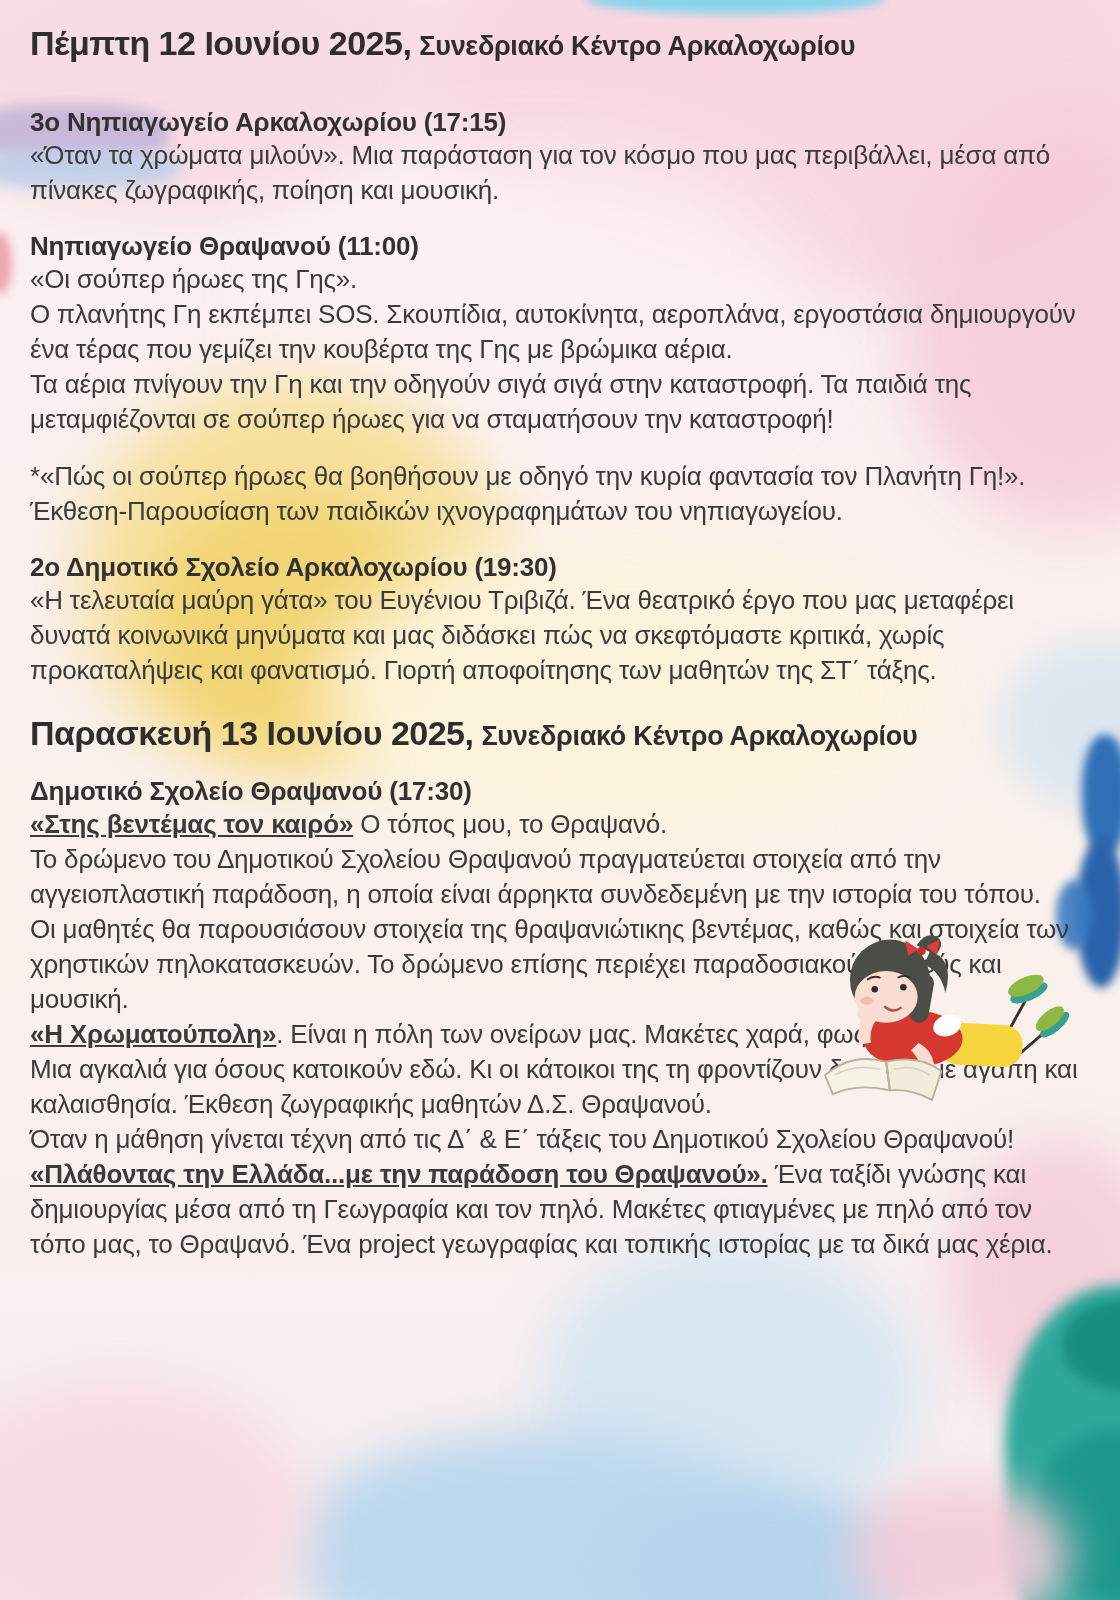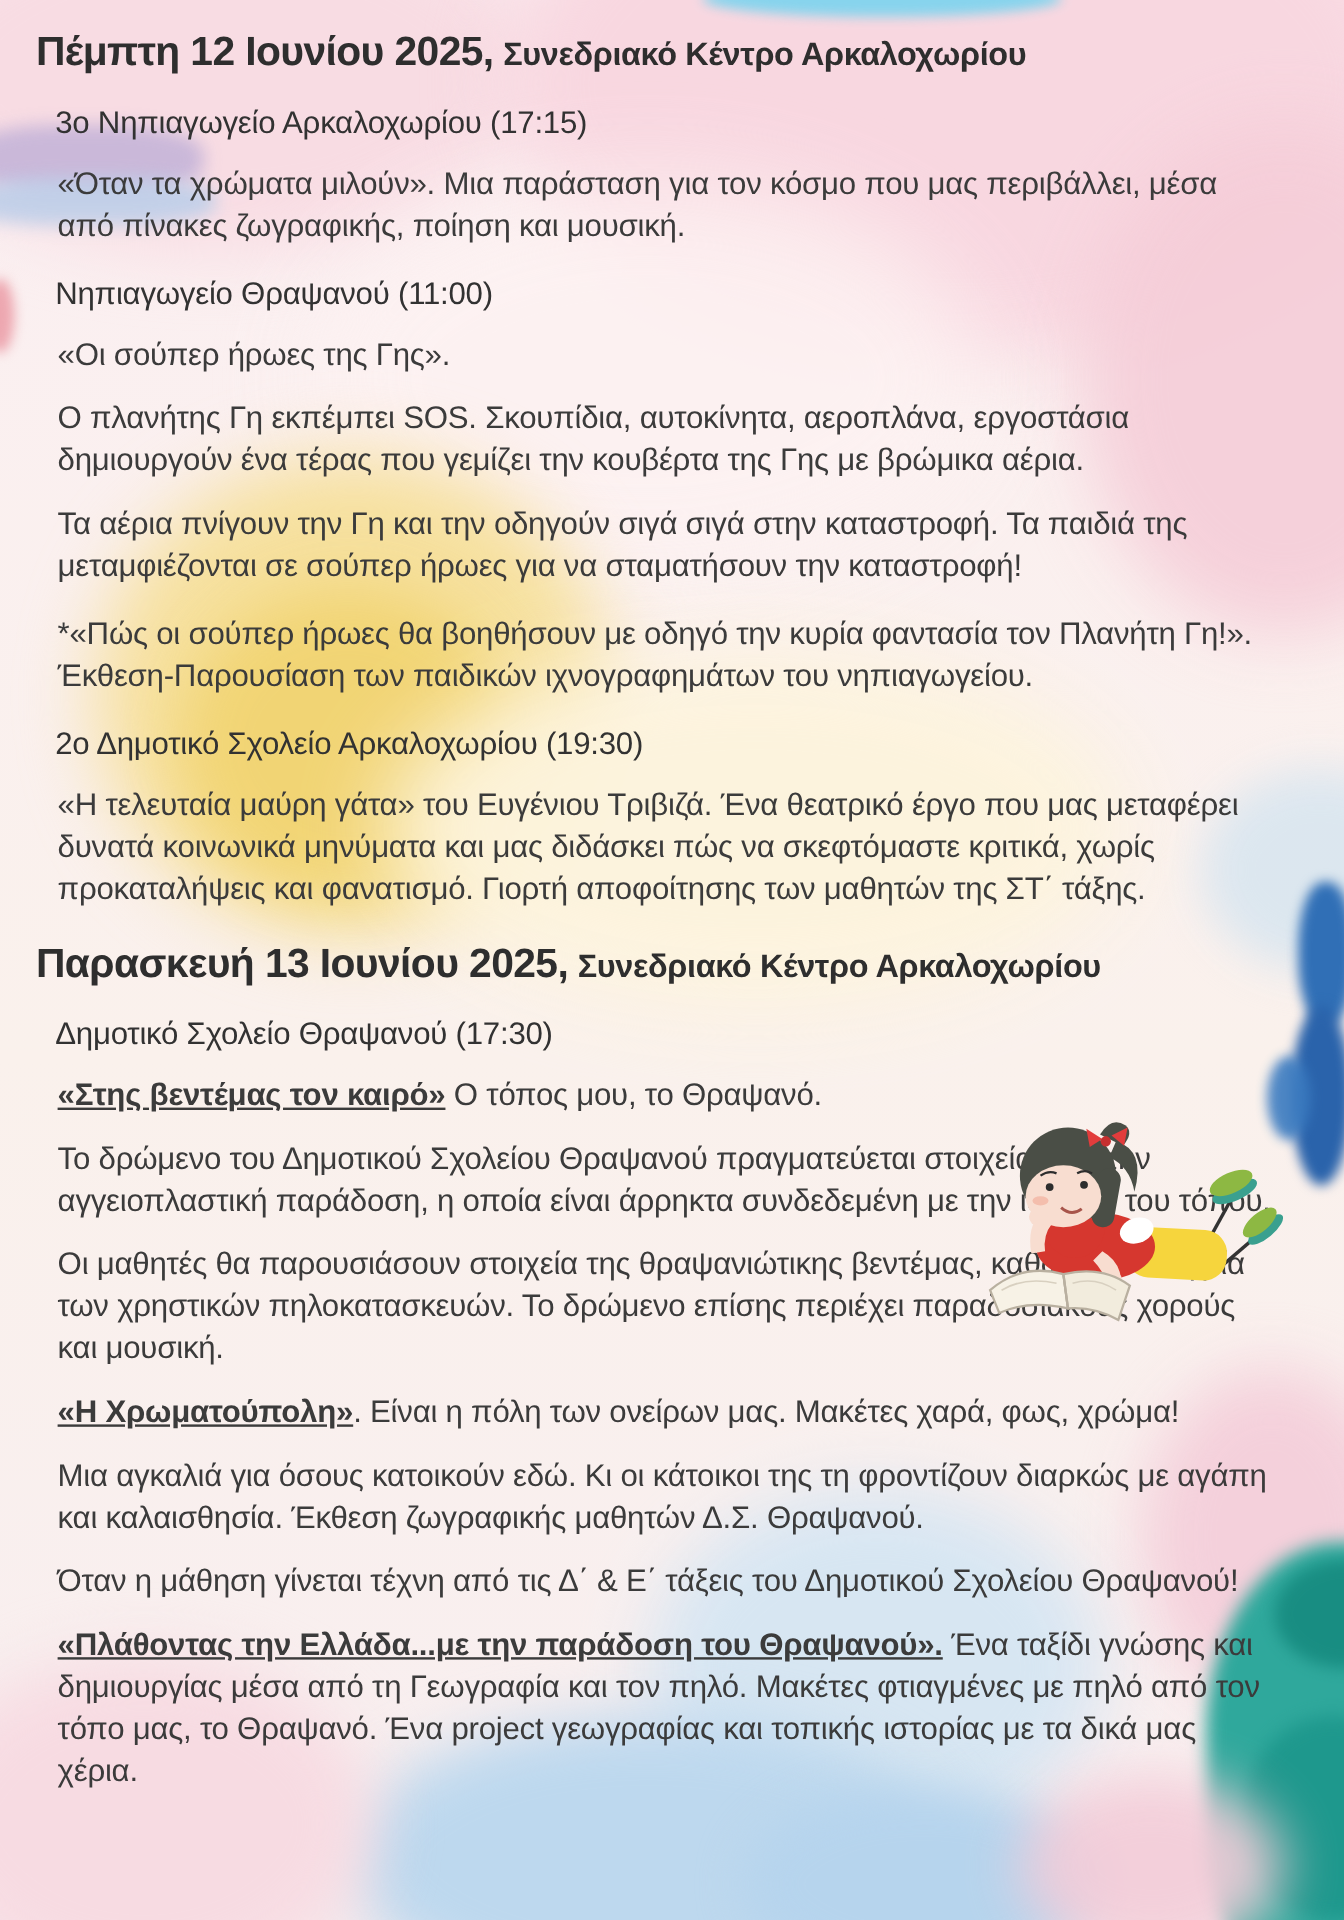--- a/index.html
+++ b/index.html
@@ -29,25 +29,25 @@
   .b-teal{left:1005px;top:1285px;width:280px;height:400px;background:#2fa89c;filter:blur(7px);border-radius:40%;}
   .b-teal-d1{left:1062px;top:1300px;width:120px;height:90px;background:#15897e;filter:blur(6px);opacity:.85;}
   .b-teal-d2{left:1035px;top:1430px;width:150px;height:170px;background:#1d978c;filter:blur(7px);opacity:.9;}
   .b-blue-b1{left:540px;top:1240px;width:380px;height:300px;background:#d6e6f3;filter:blur(28px);opacity:.95;}
   .b-blue-b2{left:290px;top:1430px;width:500px;height:240px;background:#bdd8ee;filter:blur(24px);}
   .b-blue-b3{left:620px;top:1490px;width:300px;height:160px;background:#b6d4ed;filter:blur(18px);}
   .b-pink-bl{left:-70px;top:1380px;width:380px;height:280px;background:#f7dbe2;filter:blur(26px);}
   .b-pink-bm{left:850px;top:1480px;width:220px;height:150px;background:#f3ccd8;filter:blur(22px);opacity:.9;}
 
   .content{position:absolute;inset:0;padding:24px 38px 0 30px;box-sizing:border-box;}
-  h1{margin:0 0 23px 0;font-size:34px;font-weight:bold;color:#2e2e2e;letter-spacing:-0.5px;}
+  h1{margin:0 0 43px 0;font-size:34px;font-weight:bold;color:#2e2e2e;letter-spacing:-0.5px;}
   h1 .venue{font-size:27px;margin-left:8px;letter-spacing:-0.3px;}
   h1.day2{margin:26px 0 22px 0;}
-  h2{margin:16px;font-size:26px;font-weight:normal;color:#323232;letter-spacing:-0.2px;line-height:32px;}
-  p{margin:18px;font-size:26px;line-height:35px;letter-spacing:-0.2px;}
+  h2{margin:0;font-size:26px;font-weight:bold;color:#323232;letter-spacing:-0.2px;line-height:32px;}
+  p{margin:0;font-size:26px;line-height:35px;letter-spacing:-0.2px;}
   .b{font-weight:bold;text-decoration:underline;}
   .gap{margin-top:22px;}
   .girl{position:absolute;left:806px;top:930px;width:272px;height:191px;}
   .girl svg{width:100%;height:100%;}
 </style>
 </head>
 <body>
 
 <div class="page">
 

